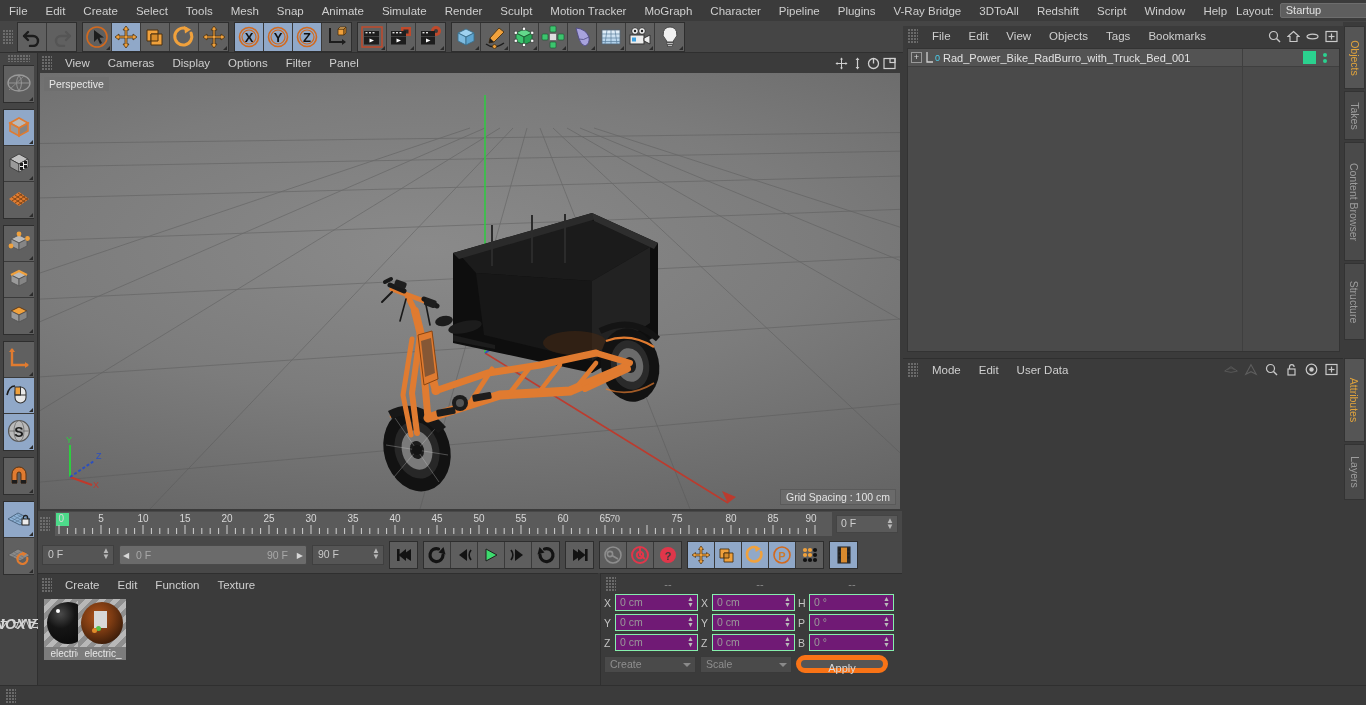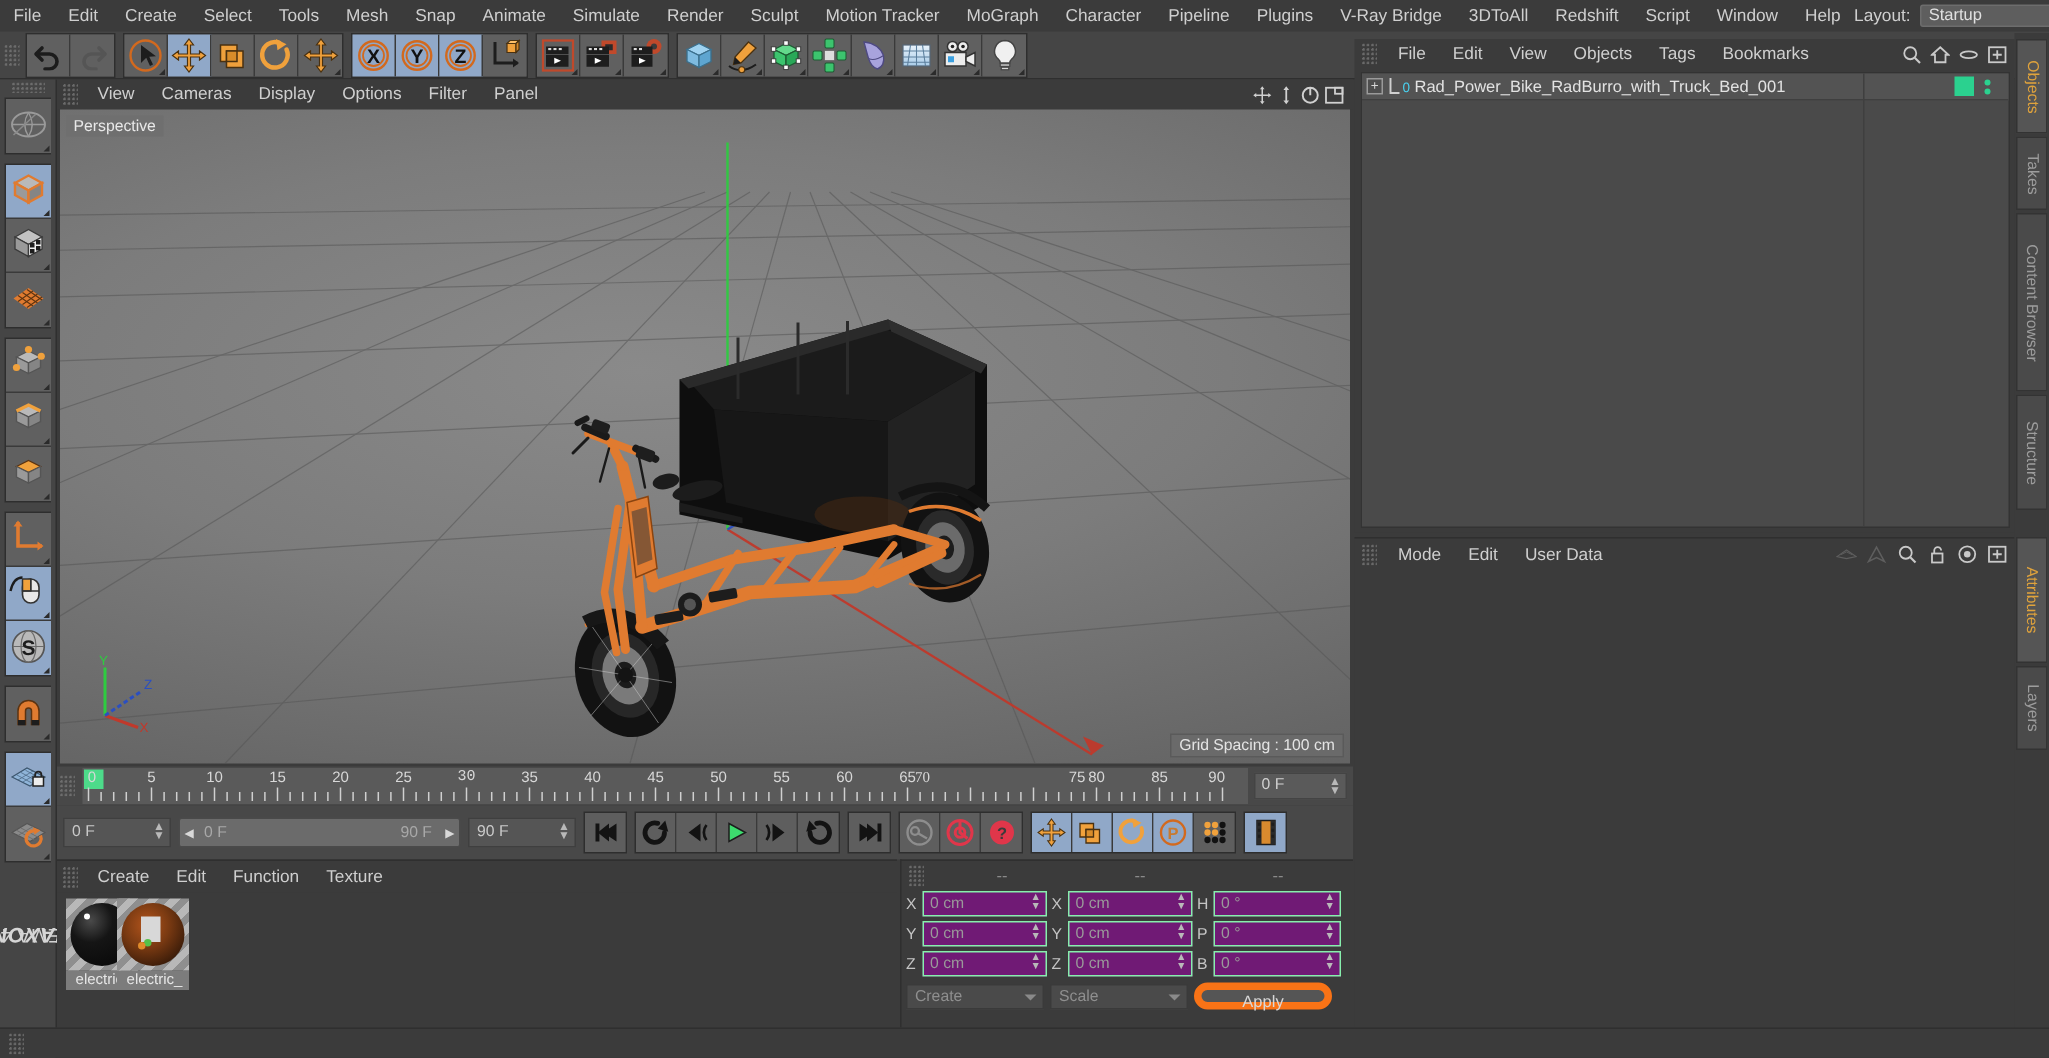--- a/index.html
+++ b/index.html
@@ -882,30 +882,30 @@
           <line x1="751.6" y1="16" x2="751.6" y2="22" stroke="#d0d0d0" stroke-width="1"></line>
           <line x1="760" y1="13" x2="760" y2="22" stroke="#d0d0d0" stroke-width="1"></line>
         </svg>
       <div id="tl-nums">
           <div class="tl-num" style="left: 4px; transform: translateX(-10%);">0</div>
           <div class="tl-num" style="left: 46px;">5</div>
           <div class="tl-num" style="left: 88px;">10</div>
           <div class="tl-num" style="left: 130px;">15</div>
           <div class="tl-num" style="left: 172px;">20</div>
           <div class="tl-num" style="left: 214px;">25</div>
-          <div class="tl-num" style="left: 256px; font-family: Liberation Mono, monospace;">30</div>
+          <div class="tl-num" style="left: 256px;">30</div>
           <div class="tl-num" style="left: 298px;">35</div>
           <div class="tl-num" style="left: 340px;">40</div>
           <div class="tl-num" style="left: 382px;">45</div>
           <div class="tl-num" style="left: 424px;">50</div>
           <div class="tl-num" style="left: 466px;">55</div>
           <div class="tl-num" style="left: 508px;">60</div>
           <div class="tl-num" style="left: 550px;">65</div>
           <div class="tl-num" style="left: 560px; font-family: Liberation Serif, serif;">70</div>
-          <div class="tl-num" style="left: 663px;">75</div>
+          <div class="tl-num" style="left: 622px;">75</div>
           <div class="tl-num" style="left: 676px;">80</div>
           <div class="tl-num" style="left: 718px;">85</div>
           <div class="tl-num" style="left: 760px; transform: translateX(-85%);">90</div>
         </div>
     </div>
     <div class="tl-field">
       <span>0 F</span>
       <span class="spin">▲<br>▼</span>
     </div>
   </div>

